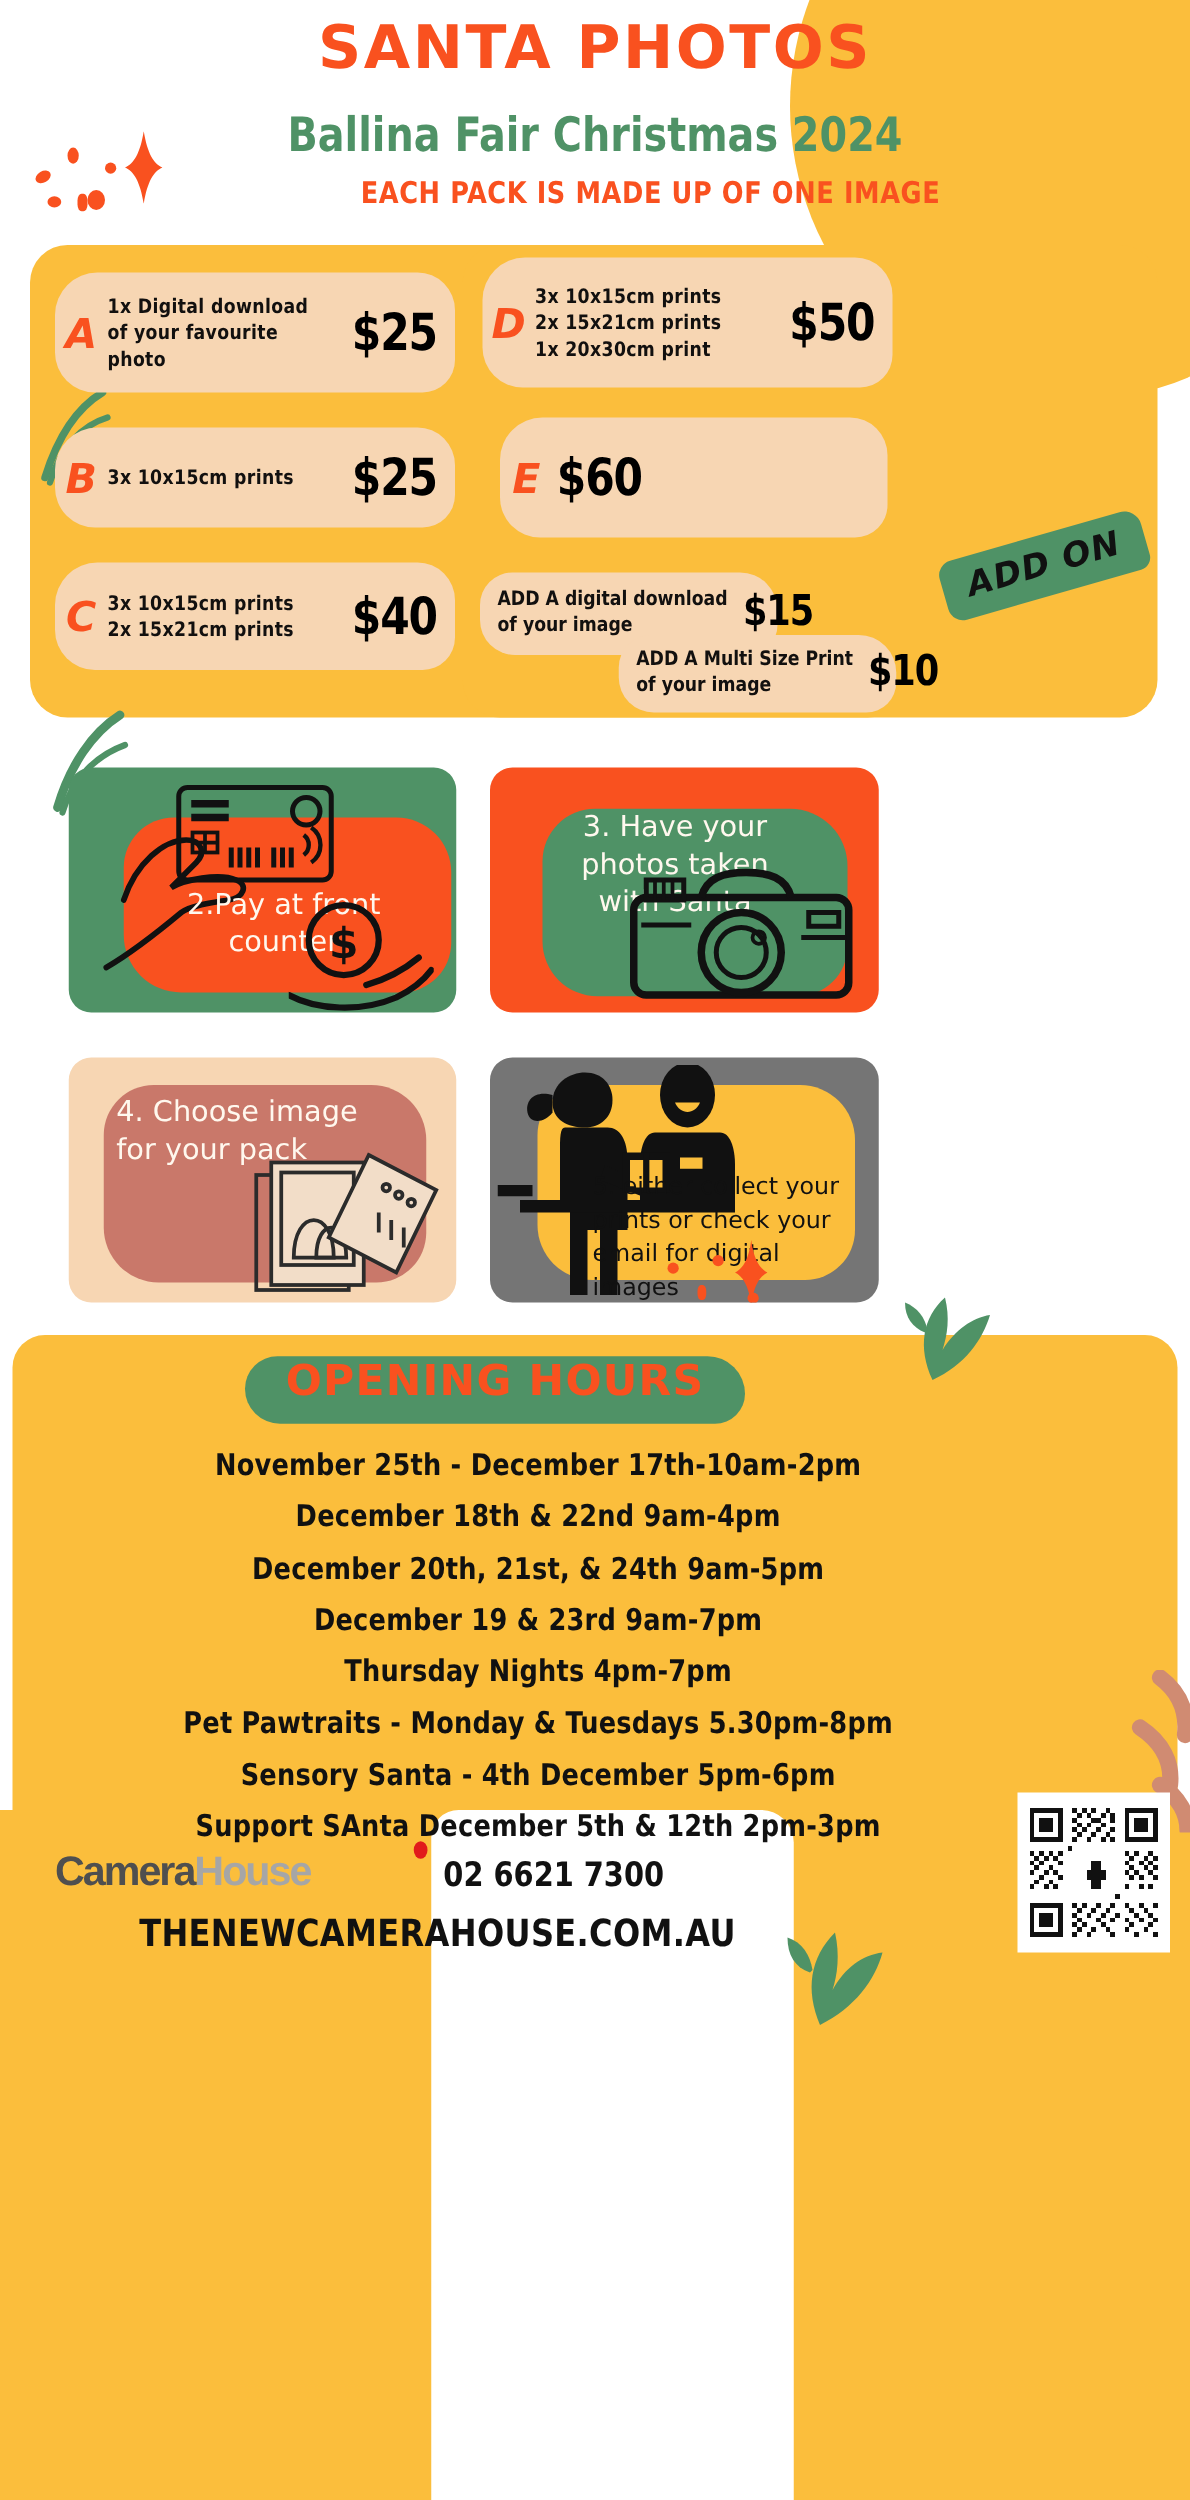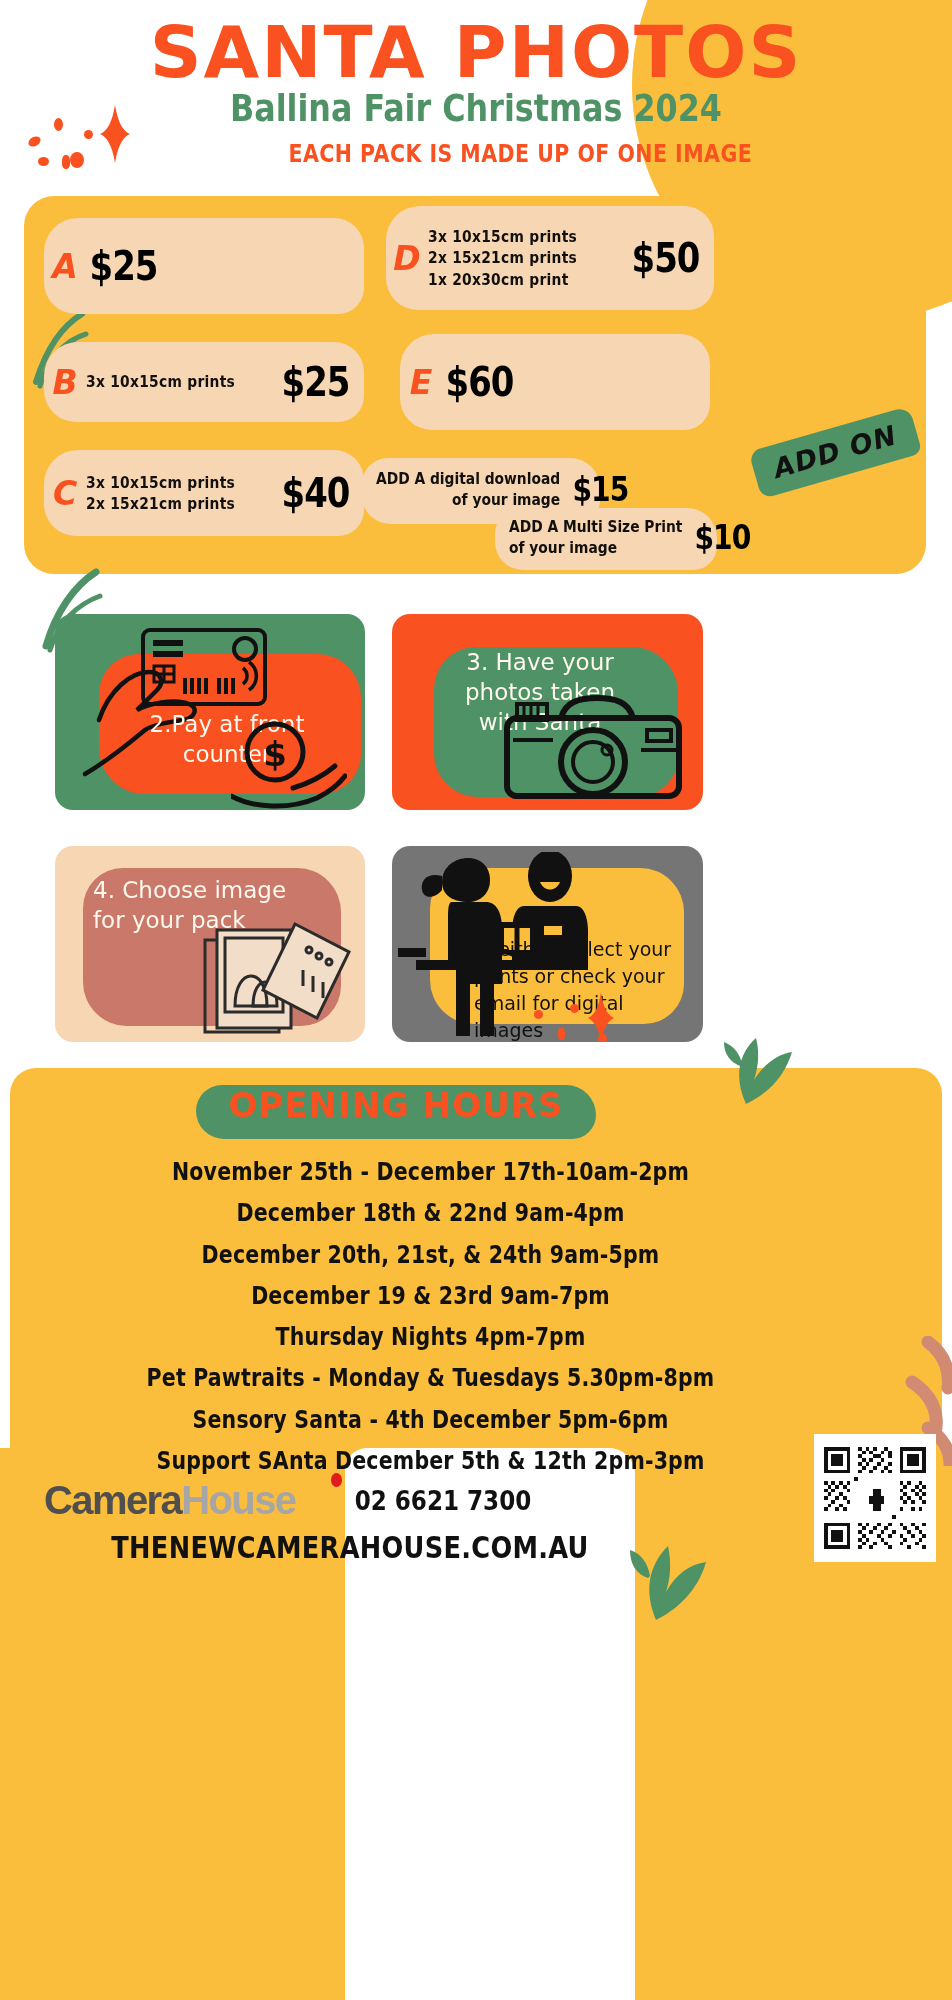--- a/index.html
+++ b/index.html
@@ -17,21 +17,21 @@
     position: absolute; right: -140px; top: -150px;
     width: 460px; height: 470px; border-radius: 50%;
     background: #fbbe3c; z-index: 0;
   }
   .sparkle-dot { position: absolute; background: #f9511f; z-index: 3; }
 
   
   .title {
     position: absolute; top: 10px; left: 0; width: 952px;
     text-align: center; z-index: 5;
-    font-size: 72px; letter-spacing: 2px; font-weight: 700;
+    font-size: 48px; letter-spacing: 2px; font-weight: 700;
     color: #f9511f;
     font-family: "DejaVu Sans", sans-serif;
   }
   .subtitle {
     position: absolute; top: 86px; left: 0; width: 952px;
     text-align: center; z-index: 5;
     font-size: 38px; font-weight: 700; letter-spacing: 0px;
     color: #4f9266;
     font-family: "DejaVu Sans Condensed", "Liberation Sans Narrow", "Liberation Sans", sans-serif;
     transform: scaleX(0.93);
@@ -164,21 +164,21 @@
   }
 
   
   .footer-white {
     position: absolute; left: 345px; top: 1448px; width: 290px; height: 552px;
     background: #ffffff; z-index: 5;
     border-radius: 22px 26px 0 0;
   }
   .brand {
     position: absolute; left: 44px; top: 1478px; z-index: 8;
-    font-family: "Liberation Sans", sans-serif; font-weight: 700; font-size: 40px;
+    font-family: "Liberation Sans", sans-serif; font-weight: 700; font-size: 33px;
     letter-spacing: -1.6px;
   }
   .brand .c1 { color: #4f4f4f; }
   .brand .c2 { color: #a6a6a6; }
   .brand-dot {
     position: absolute; left: 331px; top: 1473px; width: 11px; height: 14px;
     border-radius: 50%; background: #e11b1b; z-index: 9;
   }
   .phone {
     position: absolute; left: 350px; top: 1485px; z-index: 9;
@@ -224,20 +224,25 @@
   <svg class="sprig" style="left:22px; top:310px; width:70px; height:86px;" viewBox="0 0 70 86">
     <path d="M60 4 C40 16 24 40 14 72" stroke="#4f9266" stroke-width="6" fill="none" stroke-linecap="round"></path>
     <path d="M64 24 C44 30 26 48 18 76" stroke="#4f9266" stroke-width="5" fill="none" stroke-linecap="round"></path>
     <path d="M66 48 C50 50 34 60 26 80" stroke="#4f9266" stroke-width="4" fill="none" stroke-linecap="round"></path>
   </svg>
 
   <div class="step1-dot"></div>
 
   <div class="pack" style="left:44px; top:218px; width:320px; height:96px;">
     <span class="ltr">A</span>
+    <span class="lines">
+      <span>1x Digital download</span>
+      <span>of your  favourite</span>
+      <span>photo</span>
+    </span>
     <span class="price">$25</span>
   </div>
 
   <div class="pack" style="left:44px; top:342px; width:320px; height:80px;">
     <span class="ltr">B</span>
     <span class="lines">
       <span>3x 10x15cm prints</span>
     </span>
     <span class="price">$25</span>
   </div>
@@ -261,21 +266,21 @@
     <span class="price">$50</span>
   </div>
 
   <div class="pack" style="left:400px; top:334px; width:310px; height:96px;">
     <span class="ltr">E</span>
     <span class="price">$60</span>
   </div>
 
   <div class="addon-badge">ADD ON</div>
 
-  <div class="addon" style="left:362px; top:458px; width:238px; height:66px;text-align:right;">
+  <div class="addon" style="left:384px; top:458px; width:238px; height:66px;">
     <span class="lines">
       <span>ADD A digital download</span>
       <span>of your image</span>
     </span>
     <span class="price">$15</span>
   </div>
 
   <div class="addon" style="left:495px; top:508px; width:222px; height:62px;">
     <span class="lines">
       <span>ADD A Multi Size Print</span>

